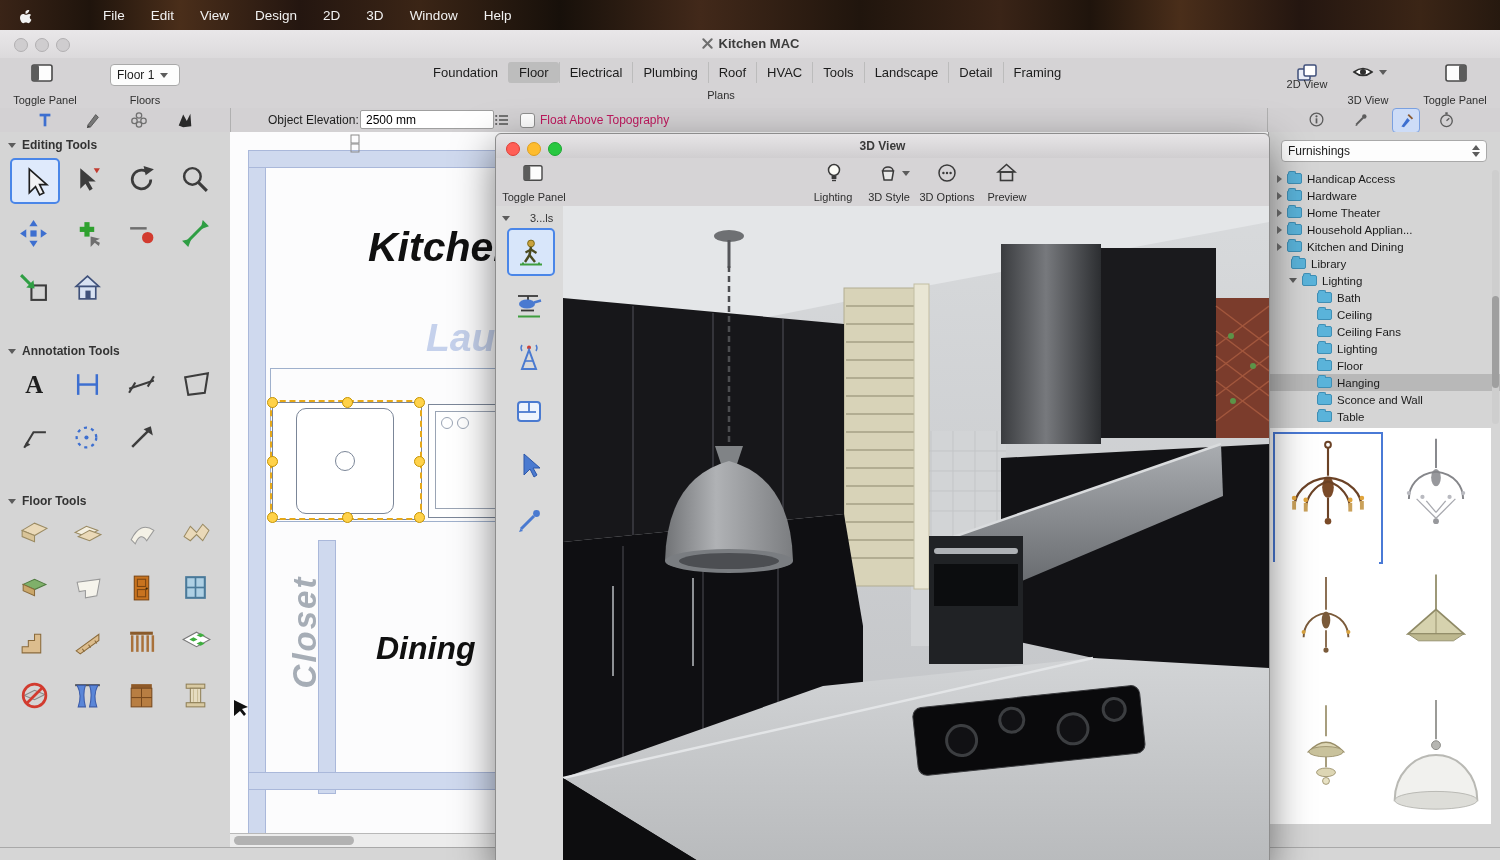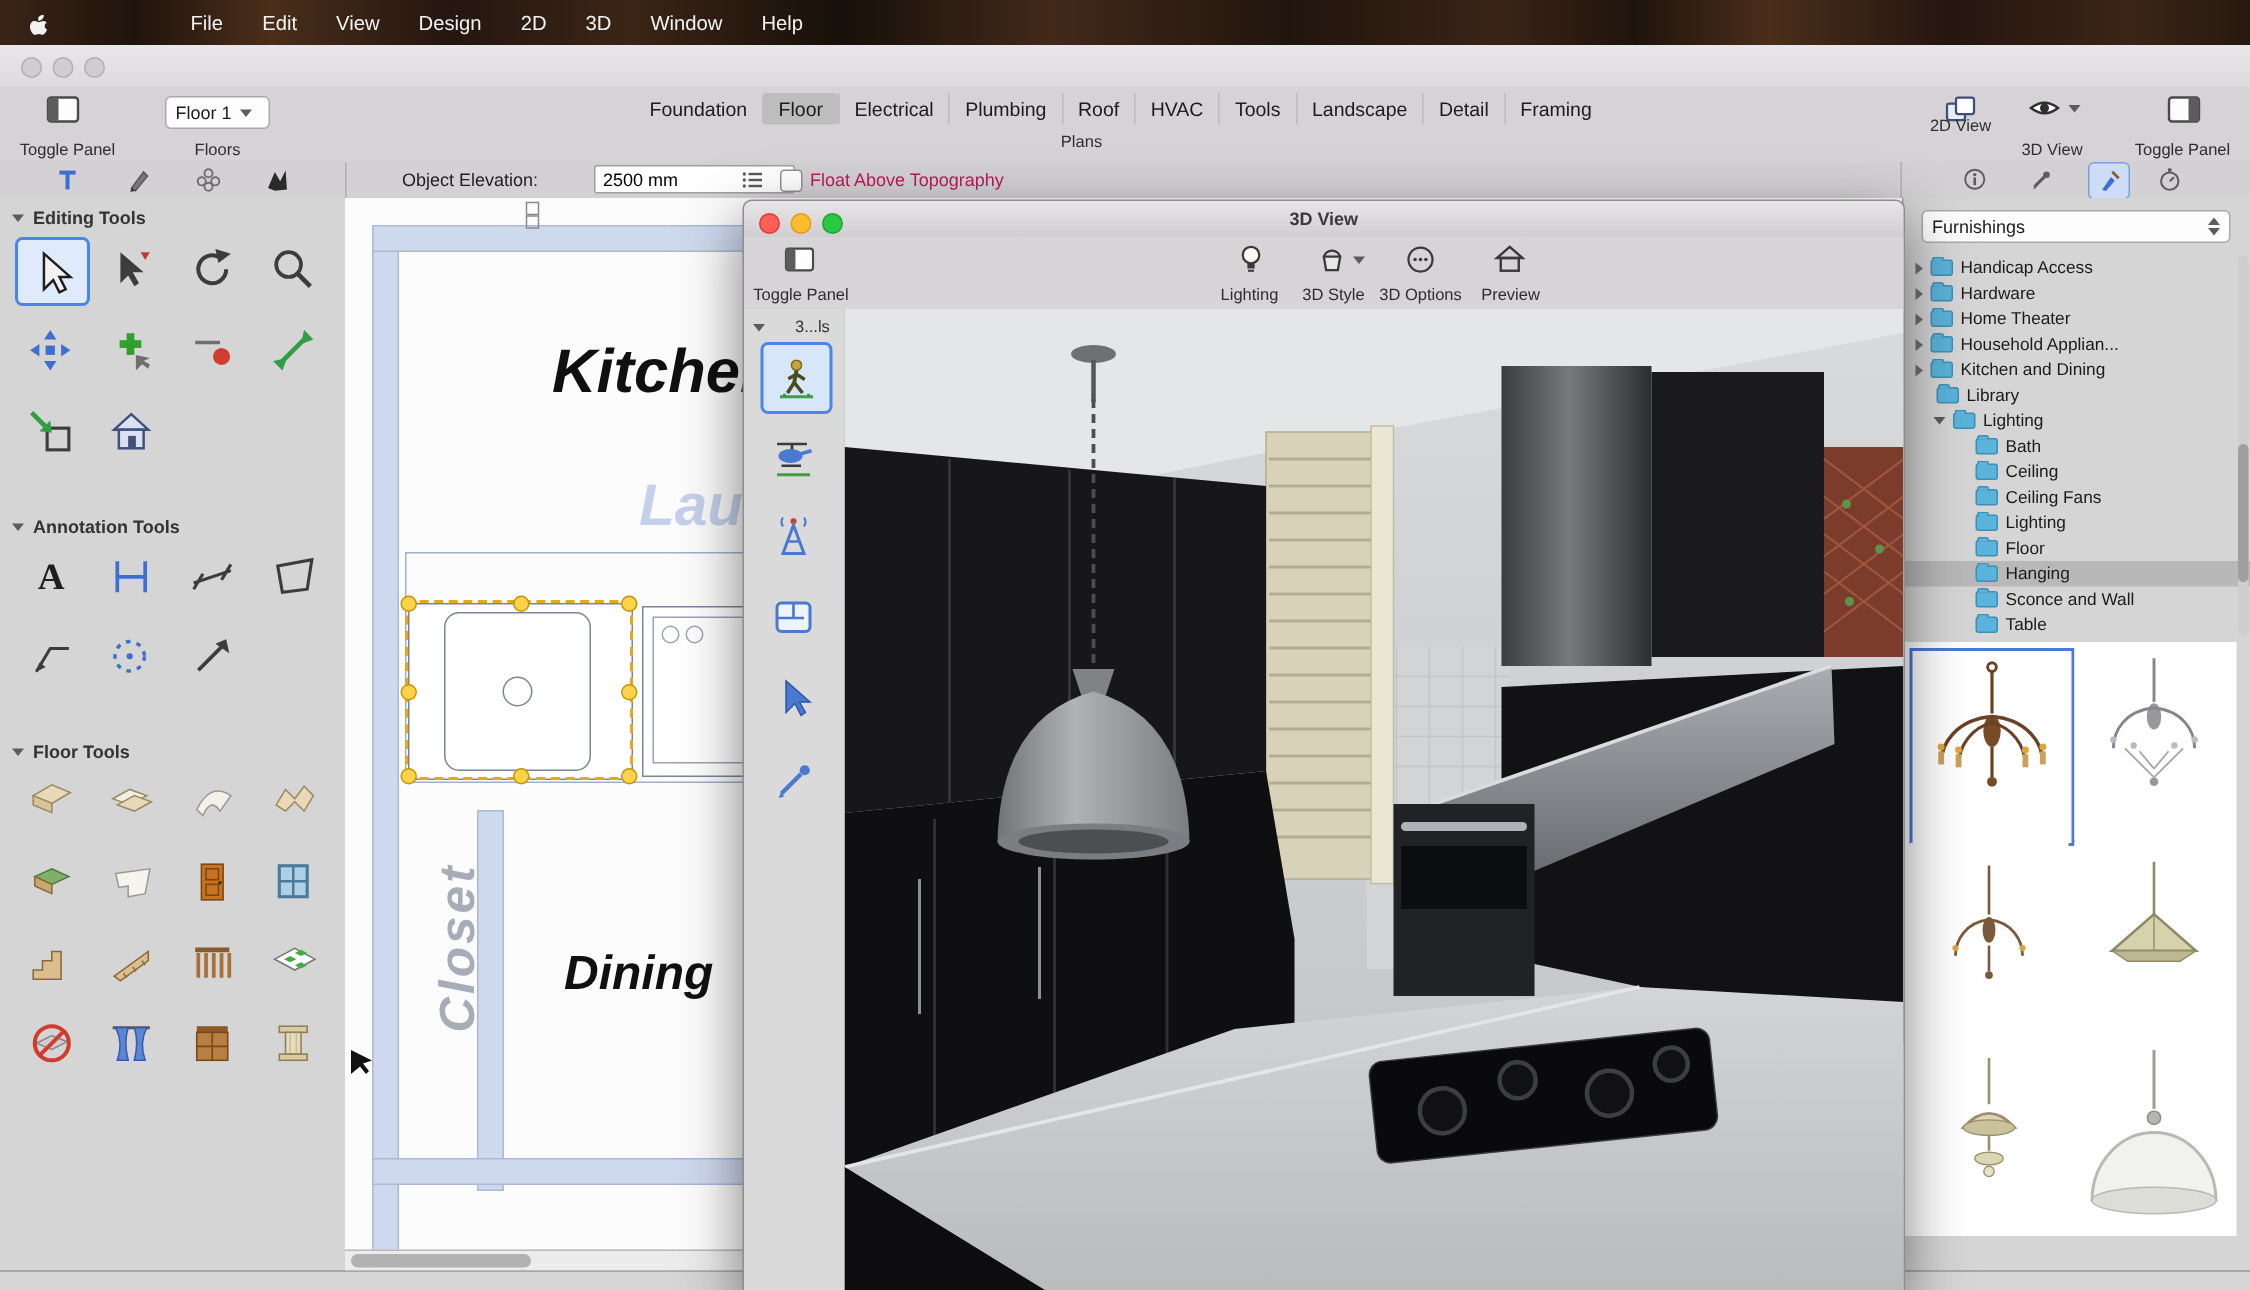--- a/index.html
+++ b/index.html
@@ -70,34 +70,42 @@
 </head>
 <body>
 
 <div id="app">
 
   <div class="menubar">
     <svg style="margin-left:18px" width="15" height="17" viewBox="0 0 15 17">
       <path d="M7.5 4.6c1.2-1.6 3-1.6 3.7-1.5.1.8-.3 1.8-1 2.5-.7.8-1.8 1.3-2.7 1.2-.2-.8.3-1.6 0-2.2z" fill="#f2f2f2"></path>
       <path d="M11.3 7c-1.4-.1-2.6.8-3.3.8C7.3 7.8 6.3 7 5.1 7 3.5 7 2 8.3 2 10.8c0 2.6 1.9 5.4 3.3 5.4.8 0 1.4-.6 2.6-.6 1.2 0 1.6.6 2.6.6 1.1 0 2.6-2.3 2.9-3.5-1.9-.9-2.2-3.6-.3-4.6-.5-.7-1.2-1-1.8-1.1z" fill="#f2f2f2"></path>
     </svg>
-    <span class="mi" style="margin-left:94px">File</span>
+    <span class="mi" style="margin-left:70px">File</span>
     <span class="mi">Edit</span>
     <span class="mi">View</span>
     <span class="mi">Design</span>
     <span class="mi">2D</span>
     <span class="mi">3D</span>
     <span class="mi">Window</span>
     <span class="mi">Help</span>
   </div>
 
   <div class="titlebar">
     <span class="tl inactive" style="left:14px"></span>
     <span class="tl inactive" style="left:35px"></span>
     <span class="tl inactive" style="left:56px"></span>
+    <div class="wtitle">
+      <svg width="13" height="13" viewBox="0 0 14 14" style="vertical-align:-2px;margin-right:5px">
+        <g stroke="#6e6e6e" stroke-width="2.2" stroke-linecap="round">
+            <line x1="2.5" y1="11.5" x2="11.5" y2="2.5"></line>
+            <line x1="2.5" y1="2.5" x2="11.5" y2="11.5"></line>
+          </g>
+      </svg><span>Kitchen MAC</span>
+    </div>
   </div>
 
   <div class="toolbar">
     <div class="abs" style="left:30px;top:5px">
       <svg width="24" height="20" viewBox="0 0 24 20">
           <rect x="2" y="2" width="20" height="16" rx="2" fill="#fdfdfd" stroke="#4a4a4a" stroke-width="1.6"></rect>
           <rect x="2" y="2" width="7" height="16" rx="2" fill="#5c5c5c"></rect>
         </svg>
     </div>
     <div class="cap" style="left:0;top:36px;width:90px">Toggle Panel</div>
@@ -174,21 +182,21 @@
           </g>
         </svg>
     </div>
     <div class="abs" style="left:176px;top:3px">
       <svg width="18" height="18" viewBox="0 0 20 20">
           <polygon points="3,16 8,4 12,11 16,3 17,17 8,18" fill="#2a2a2a"></polygon>
         </svg>
     </div>
 
     <div class="abs" style="left:268px;top:5px;font-size:12px;color:#1e1e1e">Object Elevation:</div>
-    <input class="abs" style="left: 360px; top: 2px; width: 122px; height: 17px; border: 1px solid rgb(159, 159, 159); border-radius: 2px; font-size: 12px; padding: 0px 5px; background: rgb(255, 255, 255); margin-left: 36px;" value="2500 mm">
+    <input class="abs" style="left: 360px; top: 2px; width: 122px; height: 17px; border: 1px solid rgb(159, 159, 159); border-radius: 2px; font-size: 12px; padding: 0px 5px; background: rgb(255, 255, 255);" value="2500 mm">
     <div class="abs" style="left:494px;top:4px">
       <svg width="16" height="16" viewBox="0 0 16 16">
           <g stroke="#5a5a5a" stroke-width="1.6">
             <line x1="5" y1="4" x2="14" y2="4"></line>
             <line x1="5" y1="8" x2="14" y2="8"></line>
             <line x1="5" y1="12" x2="14" y2="12"></line>
           </g>
           <g fill="#5a5a5a">
             <circle cx="2.2" cy="4" r="1.1"></circle>
             <circle cx="2.2" cy="8" r="1.1"></circle>

